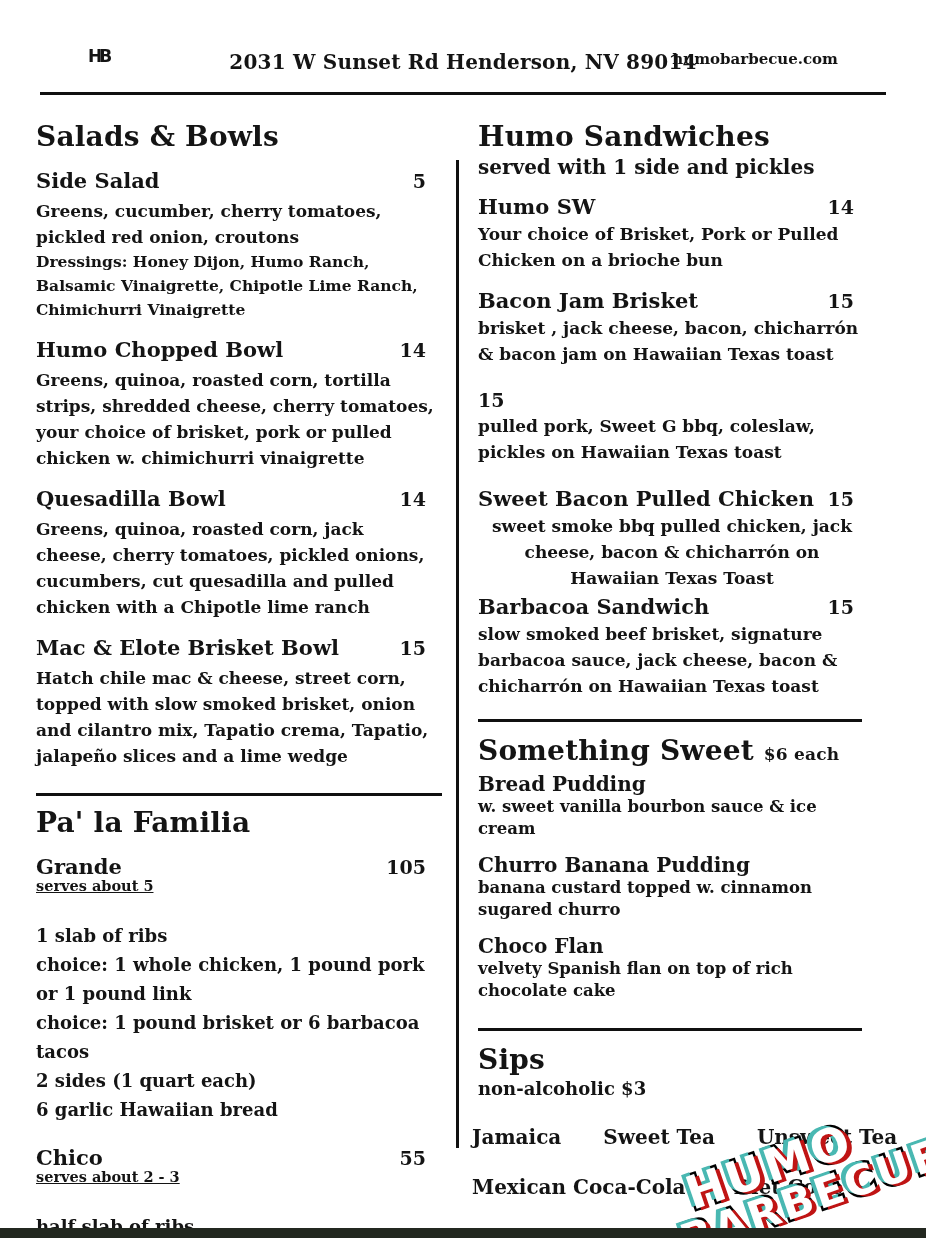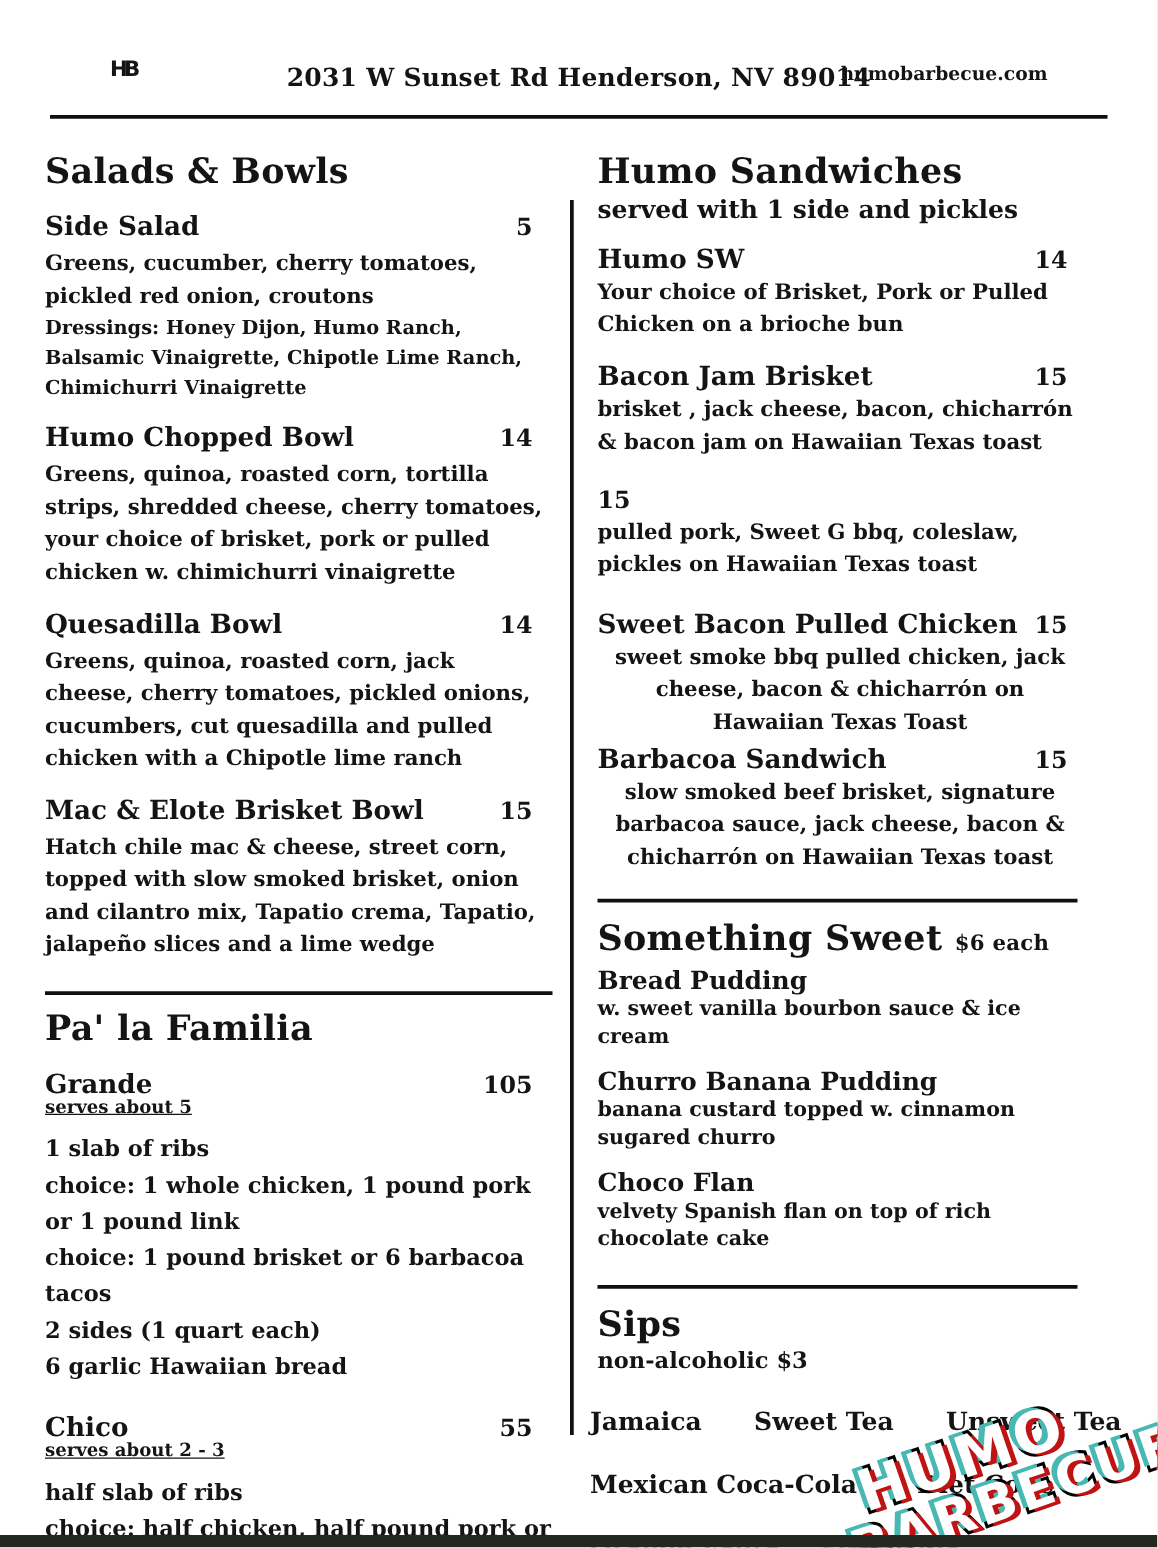--- a/index.html
+++ b/index.html
@@ -47,21 +47,21 @@
   .section-sub   { font-size:20px; margin-top:2px; }
   .price-note    { font-size:17px; margin-left:10px; }
 
   .menu-item { margin-top:16px; }
   .item-head { display:flex; justify-content:space-between; align-items:baseline; padding-right:16px; }
   .item-name { font-size:21px; line-height:1.15; }
   .item-price{ font-size:19px; }
   .item-desc { font-size:17px; line-height:26px; margin-top:5px; padding-right:4px; }
   .item-desc2{ font-size:15.5px; line-height:24px; }
   .serves    { font-size:14.5px; text-decoration:underline; margin-top:-2px; }
-  .fam-lines { margin-top:11px; }
+  .fam-lines { margin-top:27px; }
   .fam-line  { font-size:18px; line-height:29px; }
 
   .tight .item-desc { margin-top:2px; }
   .sweet-item { margin-top:14px; }
   .sweet-name { font-size:20px; line-height:1.15; }
   .sweet-desc { font-size:16.5px; line-height:22px; }
 
   .drink-row { display:flex; gap:42px; margin-top:26px; align-items:baseline; }
   .drink     { font-size:20px; white-space:nowrap; }
   .drink-row.r2 { gap:48px; }
@@ -207,21 +207,21 @@
     </div>
 
     <div class="menu-item tight" style="margin-top:22px;text-align:center;">
       <div class="item-head">
         <span class="item-name">Sweet Bacon Pulled Chicken</span>
         <span class="item-price">15</span>
       </div>
       <div class="item-desc">sweet smoke bbq pulled chicken, jack cheese, bacon &amp; chicharrón on Hawaiian Texas Toast</div>
     </div>
 
-    <div class="menu-item tight" style="margin-top:4px;text-align:center;">
+    <div class="menu-item tight" style="margin-top:4px;">
       <div class="item-head">
         <span class="item-name">Barbacoa Sandwich</span>
         <span class="item-price">15</span>
       </div>
       <div class="item-desc">slow smoked beef brisket, signature barbacoa sauce, jack cheese, bacon &amp; chicharrón on Hawaiian Texas toast</div>
     </div>
 
     <div class="h-divider"></div>
 
     <div class="section-title">

